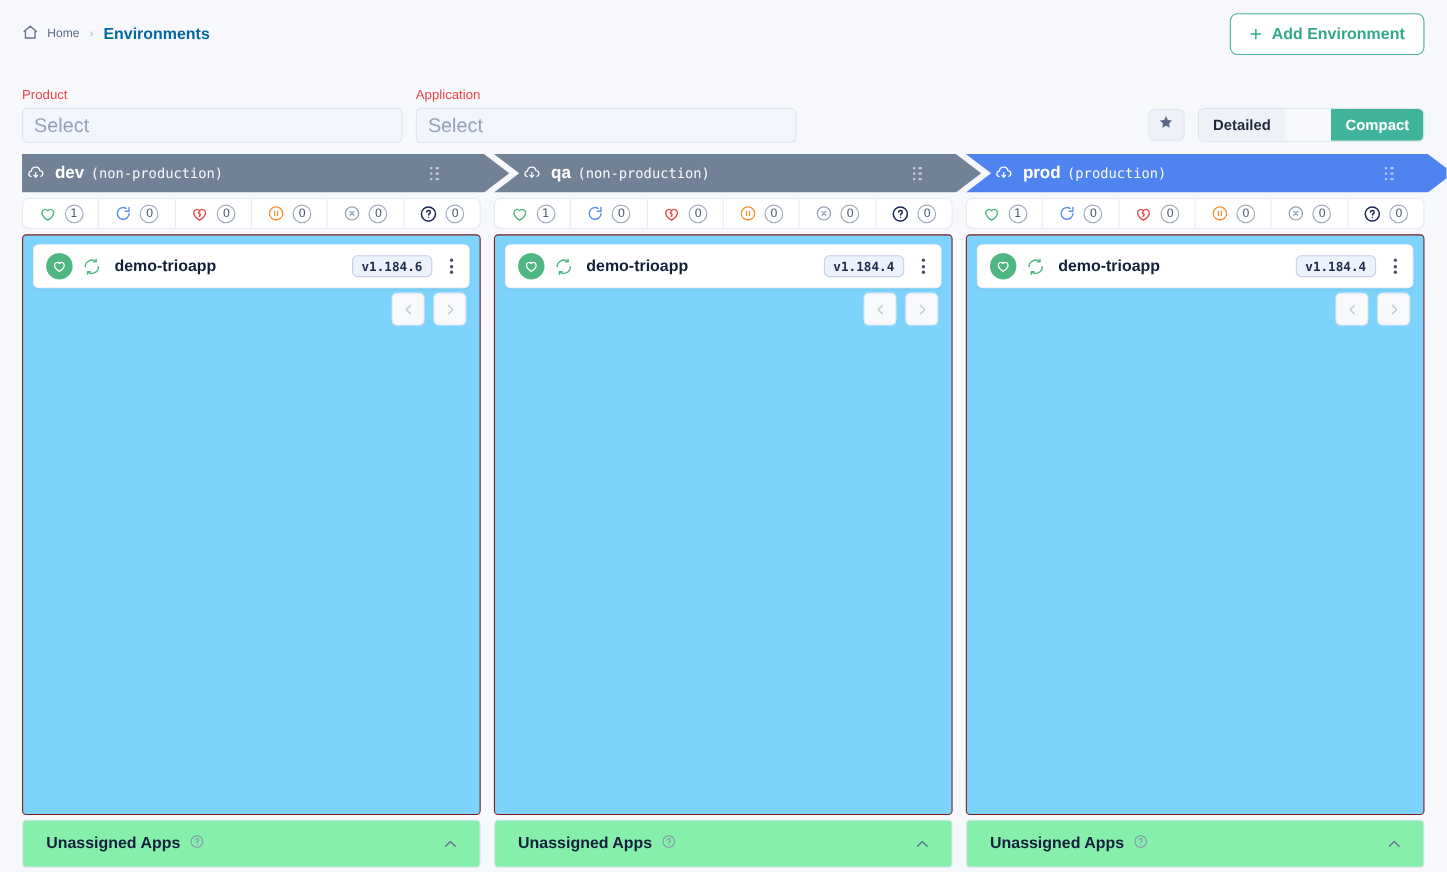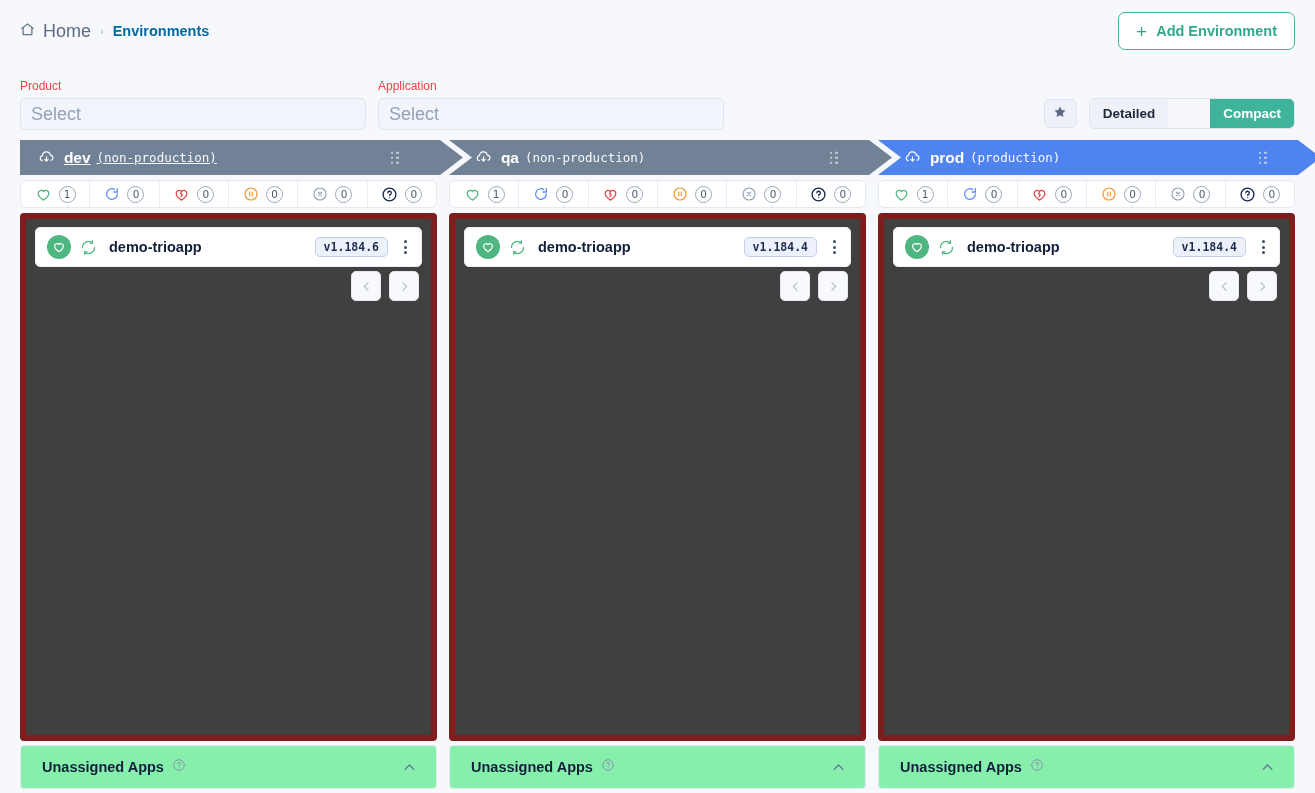--- a/index.html
+++ b/index.html
@@ -11,21 +11,21 @@
   }
 
   
   .topbar {
     height: 62px; padding: 0 20px;
     display: flex; align-items: center; justify-content: space-between;
     background: #f7f8fc;
   }
   .breadcrumb { display: flex; align-items: center; gap: 8px; font-size: 14.5px; }
   .bc-home { display: flex; align-items: center; gap: 8px; color: #64748b; cursor: pointer; }
-  .bc-home-label { color: #5b6b85; font-size: 18px; }
+  .bc-home-label { color: #5b6b85; font-size: 11px; }
   .bc-sep { color: #a9b4c6; font-size: 11px; margin: 0 1px; }
   .bc-current { color: #0369a1; font-size: 14.5px; font-weight: 600; }
 
   .add-env-btn {
     display: flex; align-items: center; gap: 9px;
     height: 38px; padding: 0 17px;
     background: #ffffff;
     border: 1px solid #48b39a;
     border-radius: 7px;
     color: #34a88c; font-size: 14.5px; font-weight: 700;
@@ -84,21 +84,21 @@
   .env-col { position: relative; width: 420px; height: 100%; }
 
   .env-banner {
     position: relative;
     height: 35px;
     display: flex; align-items: center;
     padding-left: 26px; padding-right: 10px;
     color: #ffffff;
     z-index: 2;
   }
-  .env-col:first-child .env-banner { padding-left: 18px; text-decoration: underline; }
+  .env-col:first-child .env-banner { padding-left: 4px; }
   .env-banner-bg {
     position: absolute; left: 0; top: 0; width: 443px; height: 35px;
     z-index: -1;
   }
   .env-cloud-icon { margin-right: 9px; display: flex; align-items: center; }
   .env-name { font-size: 15.5px; font-weight: 700; letter-spacing: -0.1px; }
   .env-type {
     font-family: "DejaVu Sans Mono", monospace;
     font-size: 12.5px; font-weight: 400; margin-left: 6px;
     opacity: 0.95;
@@ -130,22 +130,22 @@
   .count-badge {
     width: 17px; height: 17px; border-radius: 50%;
     border: 1px solid #9aa7bd;
     display: flex; align-items: center; justify-content: center;
     font-size: 10.5px; color: #4b5a73;
     font-family: "DejaVu Sans", sans-serif;
   }
 
   .col-body {
     margin-top: 5px;
-    background: #404040;
-    border: 6px solid #7f1d1d;
+    background: #7dd3fc;
+    border: 1px solid #7f1d1d;
     border-radius: 4px;
     height: 528px;
     position: relative;
     overflow: hidden;
   }
 
   .app-row {
     margin: 8px 9px 0 9px;
     height: 40px;
     background: #ffffff;

